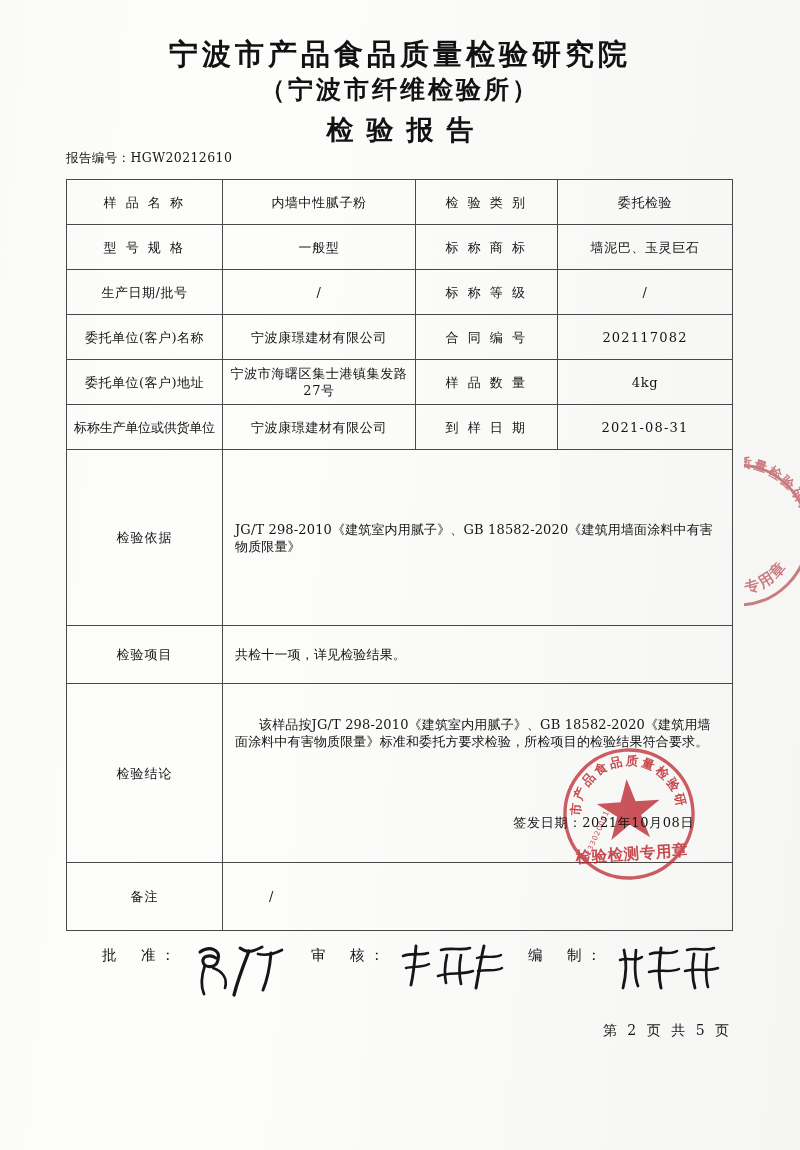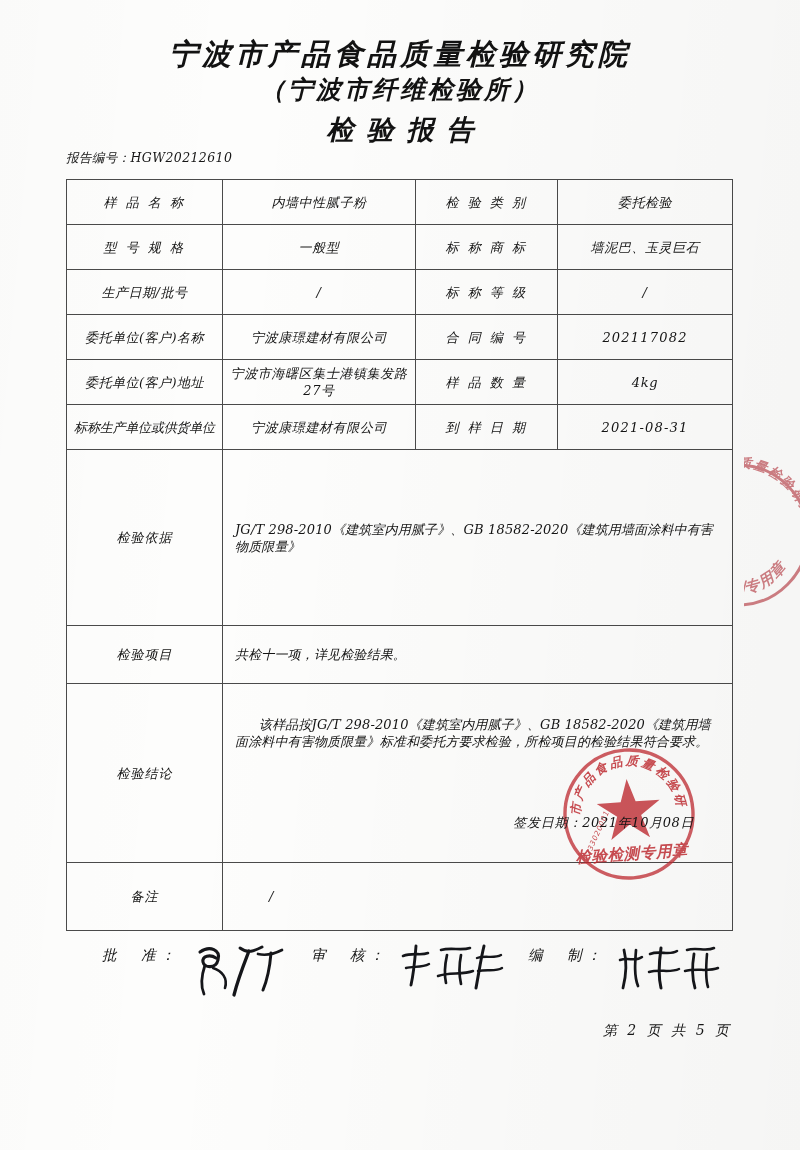--- a/index.html
+++ b/index.html
@@ -11,21 +11,20 @@
   body {
     font-family: "DejaVu Sans", "Liberation Sans", sans-serif;
     color: #1a1a1a;
   }
   #page {
     position: relative;
     width: 800px;
     height: 1150px;
     background: #fdfdfc;
     overflow: hidden;
-    font-style: italic;
   }
   
   #page::before {
     content: "";
     position: absolute;
     inset: 0;
     background:
       linear-gradient(95deg, rgba(0,0,0,0.012) 0%, rgba(0,0,0,0) 28%, rgba(0,0,0,0.015) 62%, rgba(0,0,0,0.03) 100%);
     pointer-events: none;
     z-index: 5;

